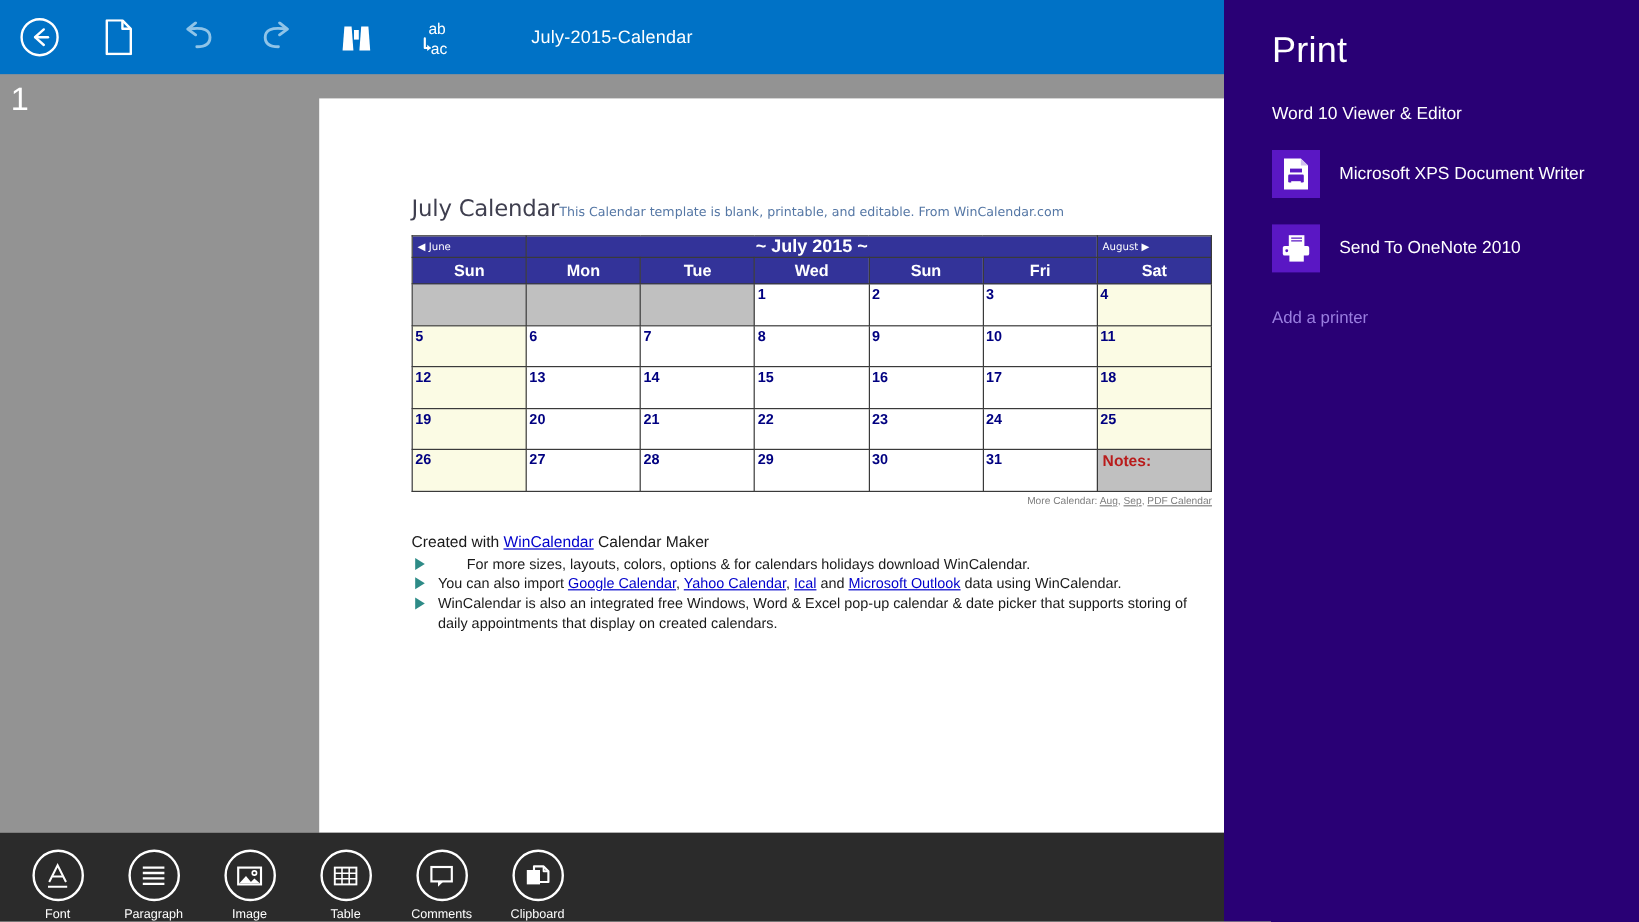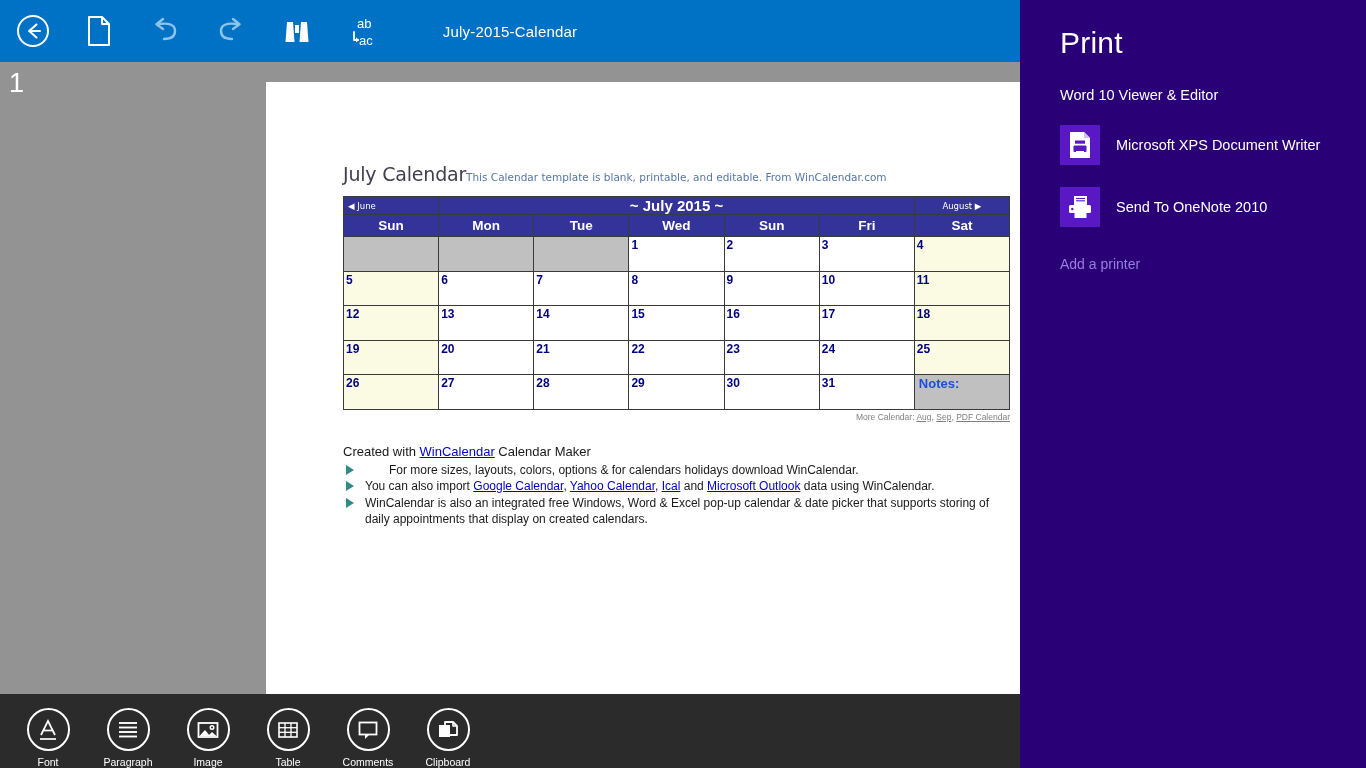--- a/index.html
+++ b/index.html
@@ -69,41 +69,41 @@
     font-family: "Liberation Sans", sans-serif;
   }
   table#calendar td { border: 1px solid #3a3a3a; }
 
   td.nav-cell {
     background: #333399; color: #ffffff;
     height: 18px; font-size: 8.5px; padding: 0 4px;
     font-family: "DejaVu Sans", sans-serif;
   }
   td.nav-prev { text-align: left; }
-  td.nav-next { text-align: center; }
+  td.nav-next { text-align: left; }
   td.month-title {
     background: #333399; color: #ffffff;
     text-align: center; font-size: 15px; font-weight: bold;
     height: 18px;
   }
   td.dow {
     background: #333399; color: #ffffff;
     text-align: center; font-weight: bold; font-size: 13.5px;
     height: 22px;
   }
   td.day {
     height: 34.5px; vertical-align: top;
     background: #ffffff;
     color: #000080; font-weight: bold; font-size: 12px;
     padding: 1px 0 0 2px;
   }
   td.day.weekend { background: #fbfbe4; }
   td.day.blank   { background: #c0c0c0; }
   td.day.notes   {
-    background: #c0c0c0; color: #1d4ed8; font-size: 13px;
+    background: #c0c0c0; color: #b91c1c; font-size: 13px;
     padding-left: 4px;
   }
 
   #more-cal {
     text-align: right; width: 667px;
     font-family: "Liberation Sans", sans-serif;
     font-size: 8.5px; color: #808080; margin-top: 2px;
   }
   #more-cal a { color: #808080; text-decoration: underline; }
 

